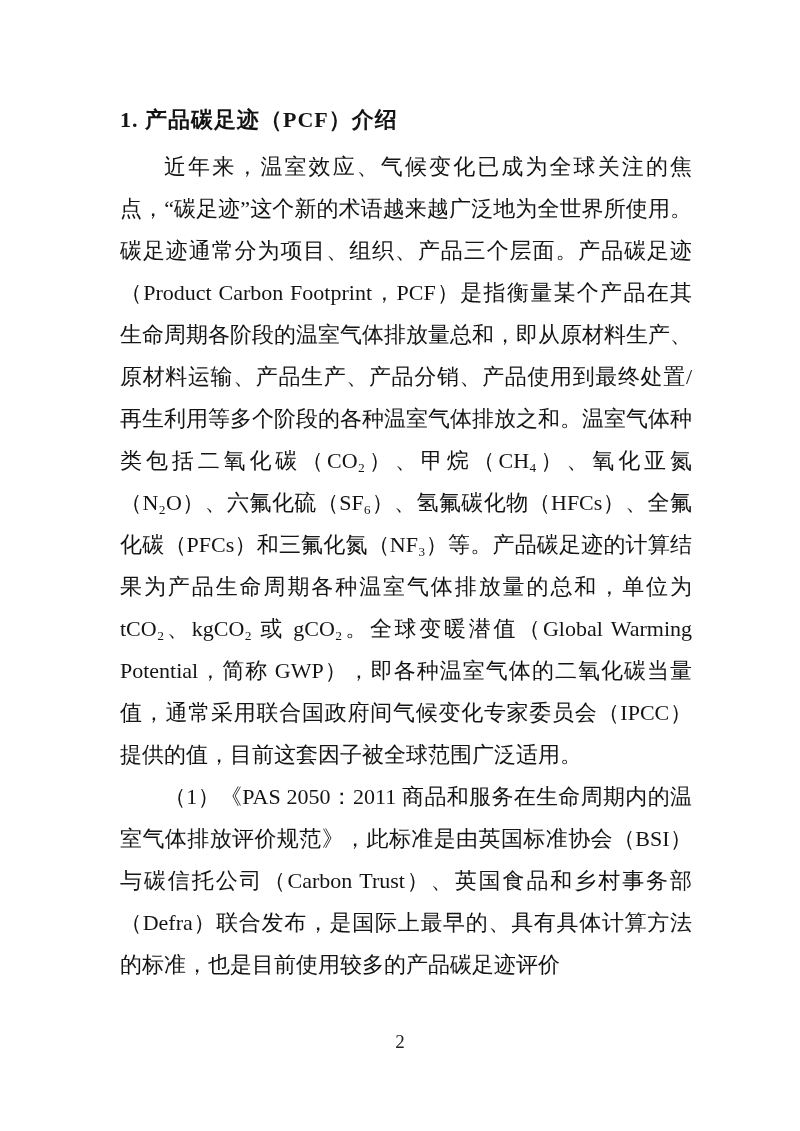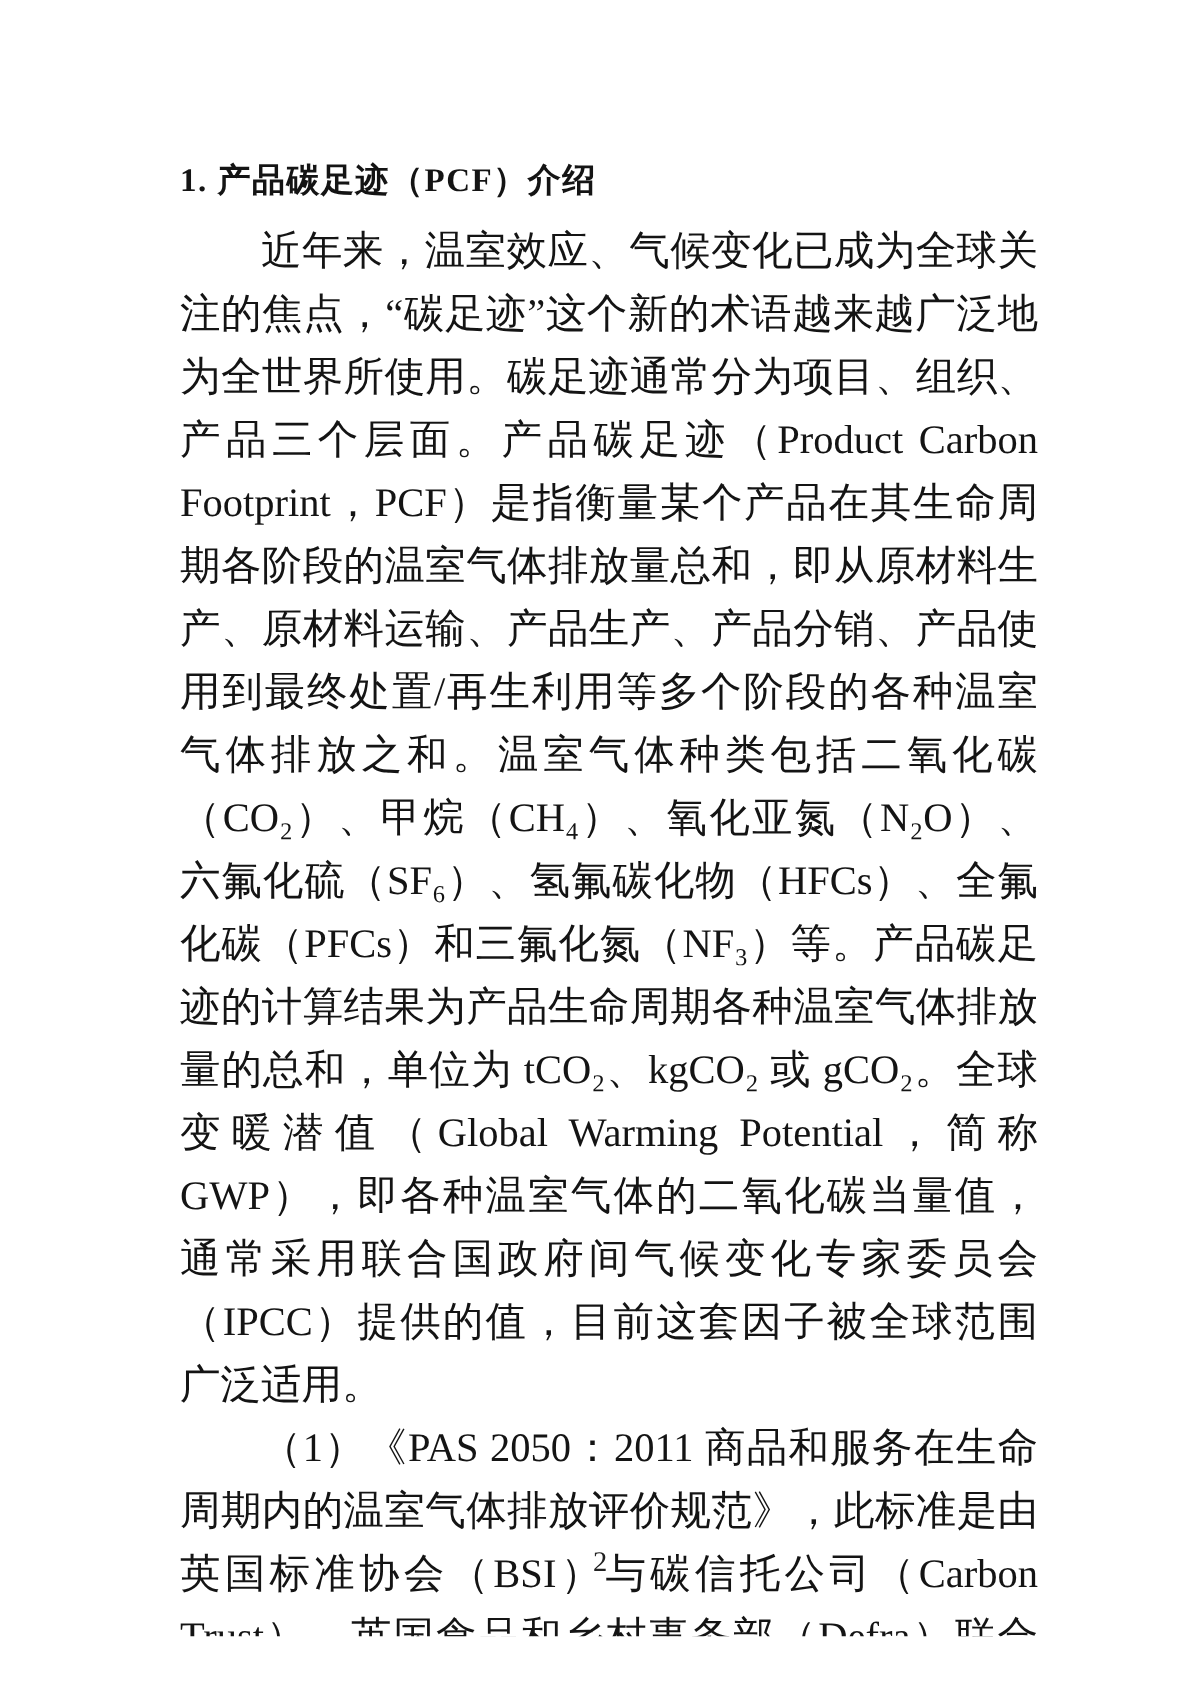--- a/index.html
+++ b/index.html
@@ -24,21 +24,21 @@
     width: 572px;
   }
   .heading {
     font-size: 22px;
     font-weight: bold;
     line-height: 34px;
     margin: 0 0 9px 0;
     letter-spacing: 1px;
   }
   .para {
-    font-size: 27px;
+    font-size: 22px;
     line-height: 42px;
     text-align: justify;
     text-indent: 2em;
     margin: 0;
     word-break: break-word;
   }
   .page-footer {
     position: absolute;
     top: 1028px;
     left: 0;

